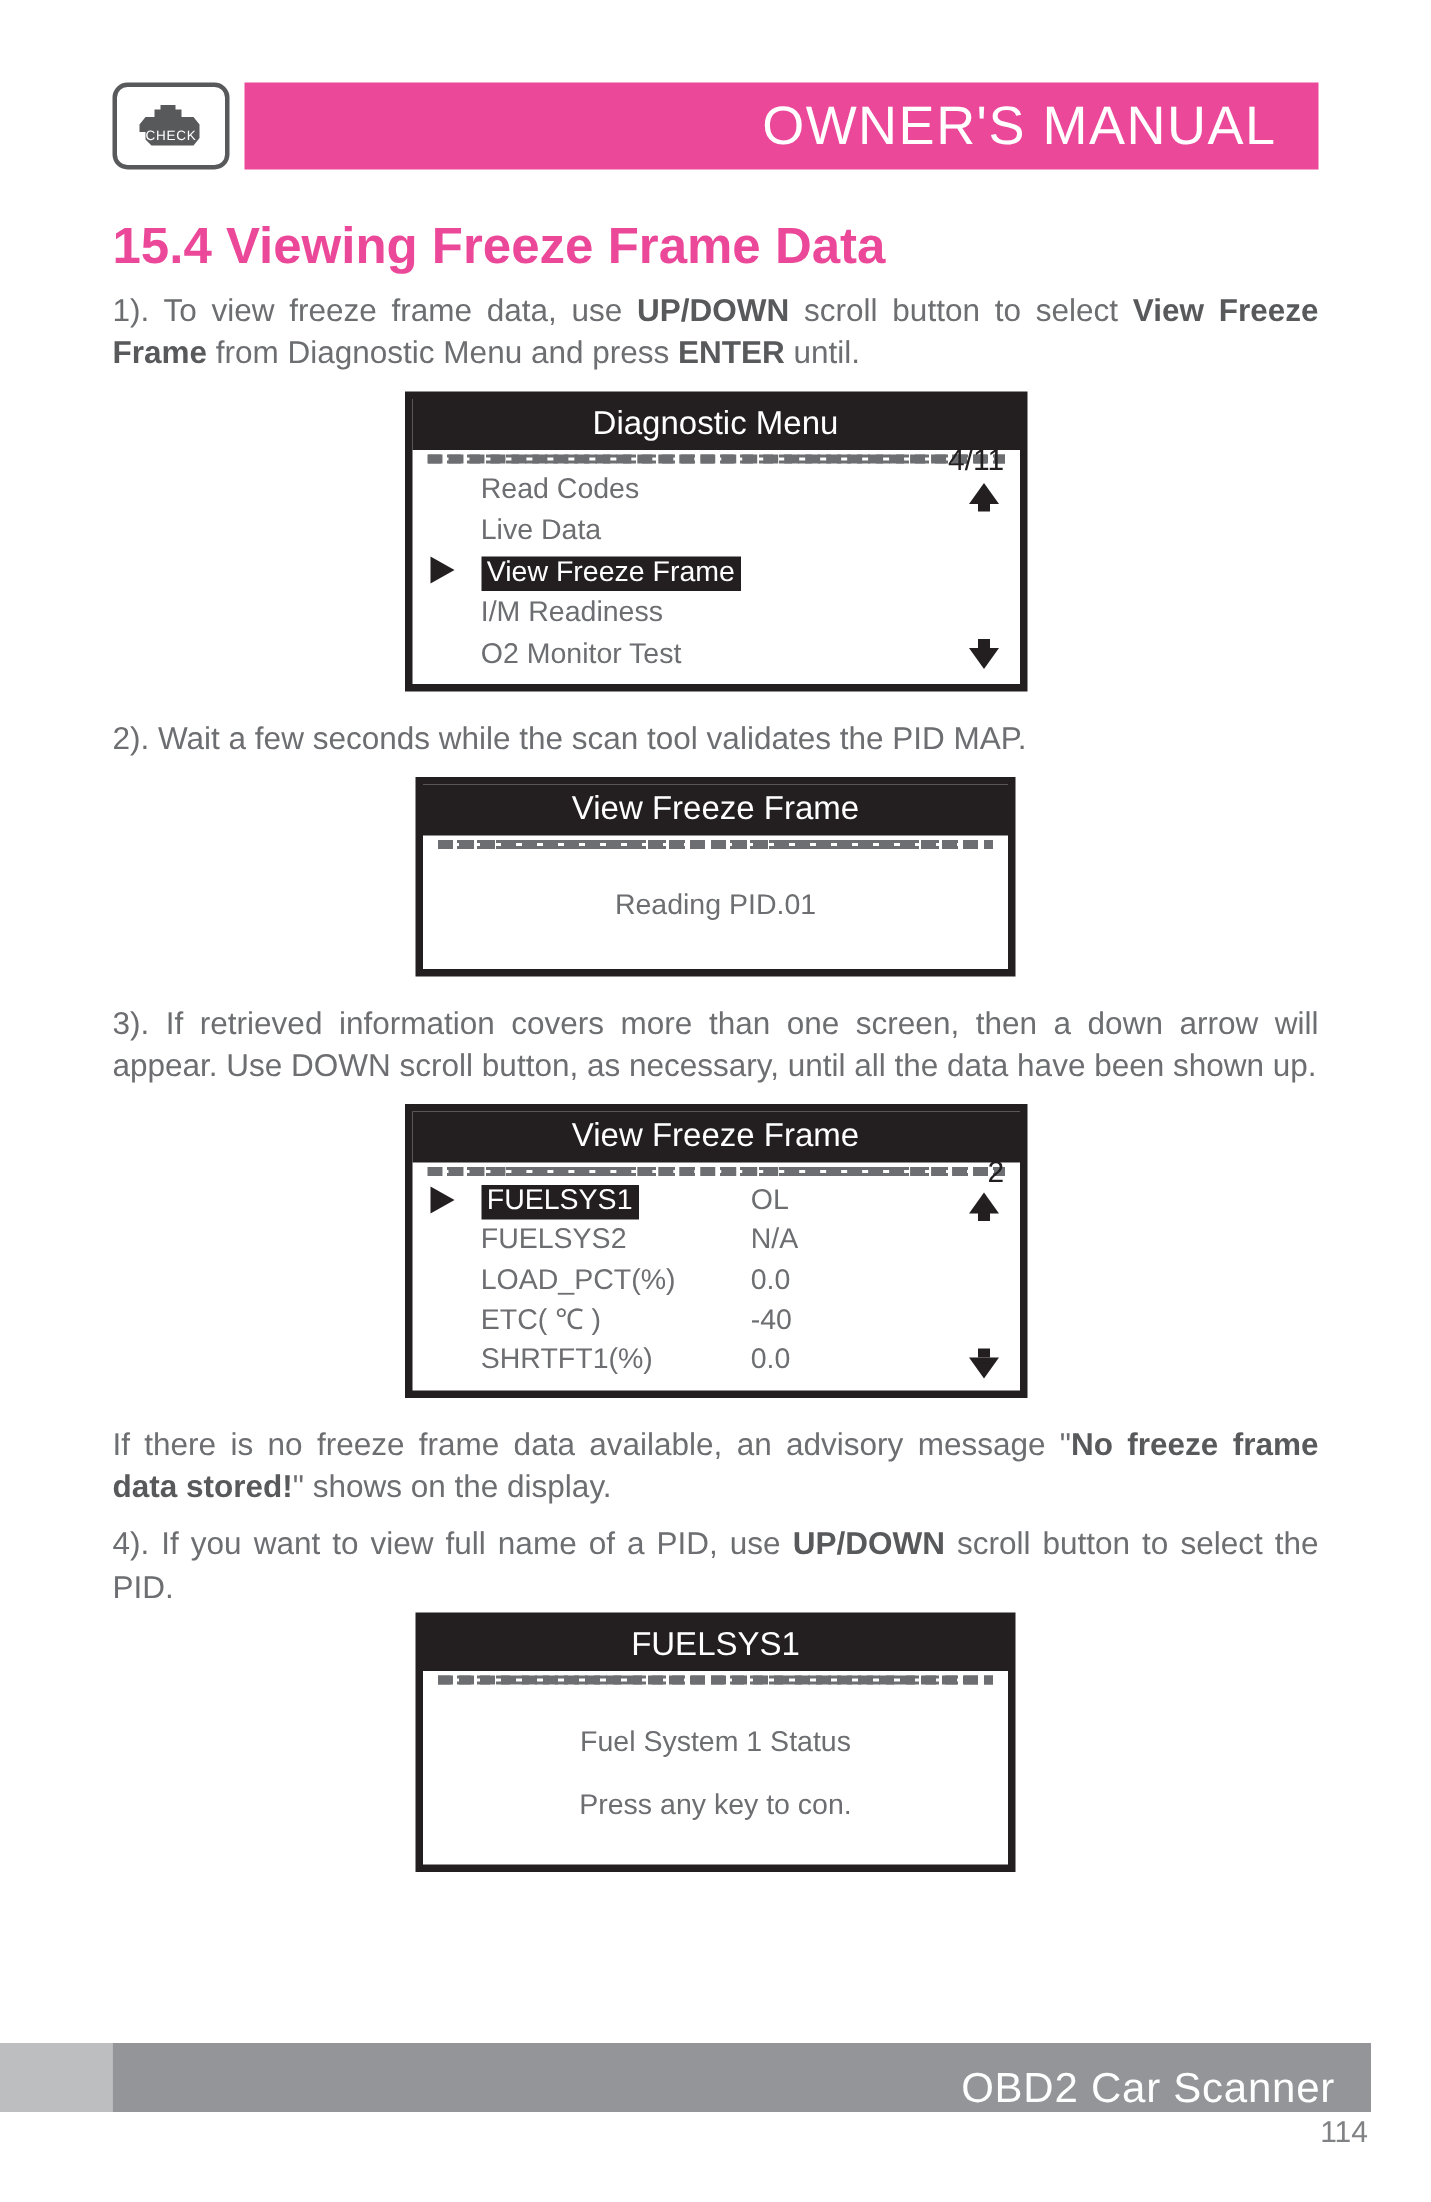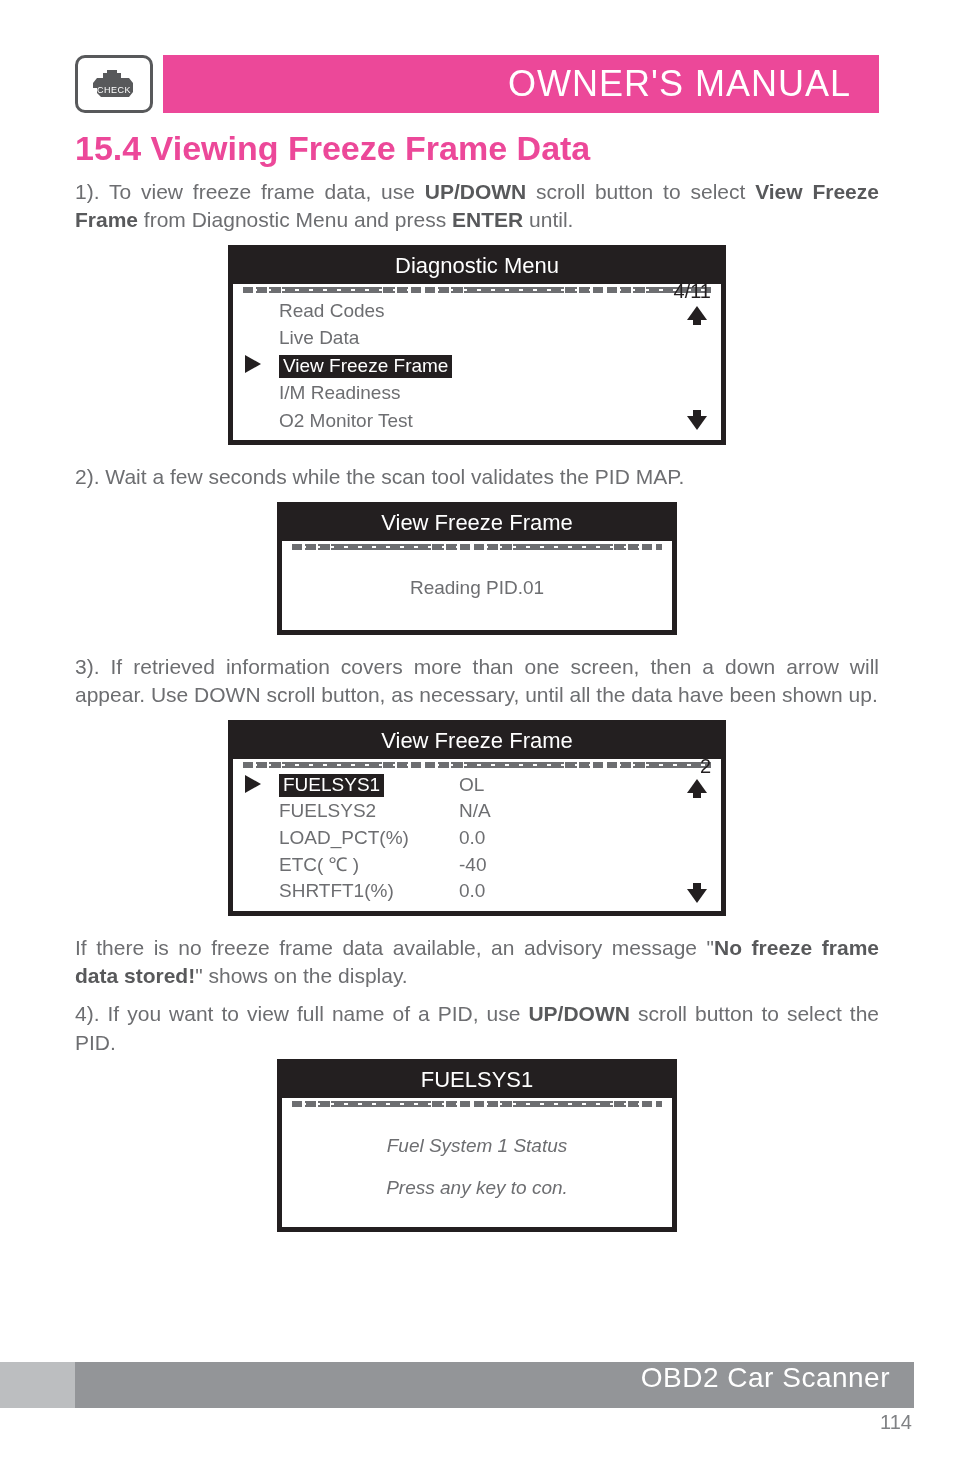--- a/index.html
+++ b/index.html
@@ -9,21 +9,21 @@
     background: #ffffff;
     color: #58595b;
     position: relative;
     padding: 55px 75px 0 75px;
   }
 
   
   .header {
     display: flex;
     align-items: center;
-    margin-bottom: 16px;
+    margin-bottom: 32px;
   }
   .check-badge {
     width: 78px;
     height: 58px;
     border: 3px solid #58595b;
     border-radius: 10px;
     position: relative;
     display: flex;
     align-items: center;
     justify-content: center;
@@ -77,21 +77,21 @@
   p.body .bold { font-weight: 700; color: #58595b; }
 
   
   .screen-wrap { display: flex; justify-content: center; margin: 8px 0 18px; }
   .screen {
     width: 400px;
     border: 5px solid #231f20;
     background: #ffffff;
     font-family: Arial, sans-serif;
   }
-  .screen.wide { width: 498px; }
+  .screen.wide { width: 415px; }
   .screen.short { width: 400px; }
   .screen-title {
     background: #231f20;
     color: #fff;
     font-size: 22px;
     padding: 3px 0 5px;
     text-align: center;
   }
   .screen-hr {
     height: 6px;
@@ -226,21 +226,21 @@
   }
   .footer-bar .thin {
     width: 75px;
     background: #bcbec0;
   }
   .footer-bar .thick {
     flex: 1;
     background: #939598;
     display: flex;
     justify-content: flex-end;
-    align-items: flex-start;
+    align-items: flex-end;
     padding-right: 24px;
   }
   .footer-bar .thick span {
     color: #fff;
     font-size: 28px;
     letter-spacing: 0.5px;
   }
   .page-num {
     position: absolute;
     right: 42px;
@@ -340,21 +340,21 @@
   <span>If there is no freeze frame data available, an advisory message "</span><span class="bold">No freeze frame data stored!</span><span>" shows on the display.</span>
 </p>
 <p class="body" style="margin-bottom:4px;">
   <span>4). If you want to view full name of a PID, use </span><span class="bold">UP/DOWN</span><span> scroll button to select the PID.</span>
 </p>
 
 <div class="screen-wrap" style="margin-top:-2px;">
   <div class="screen short">
     <div class="screen-title">FUELSYS1</div>
     <div class="screen-hr"></div>
-    <div class="centered-body" style="padding:16px 0 18px; line-height:2.2;font-style:italic;">
+    <div class="centered-body" style="padding:16px 0 18px; line-height:2.2;">
       <div>Fuel System 1 Status</div>
       <div>Press any key to con.</div>
     </div>
   </div>
 </div>
 
 <div class="footer-bar">
   <div class="thin"></div>
   <div class="thick">
     <span>OBD2 Car Scanner</span>

